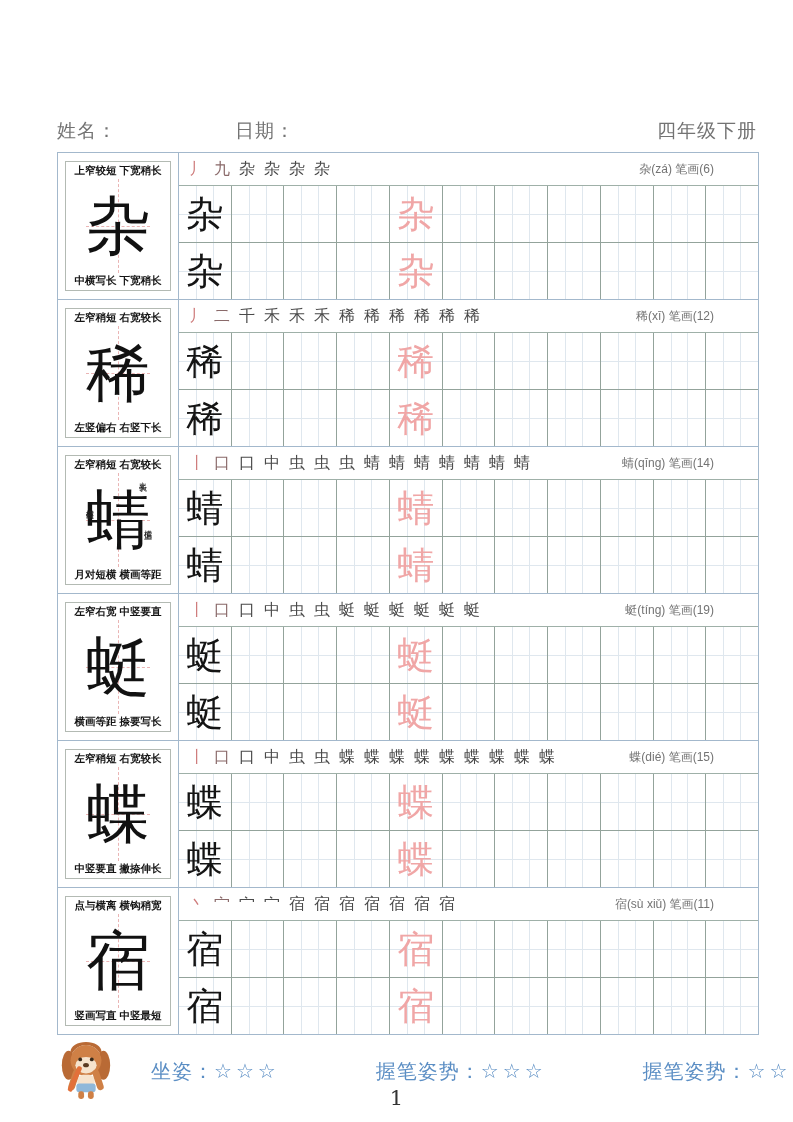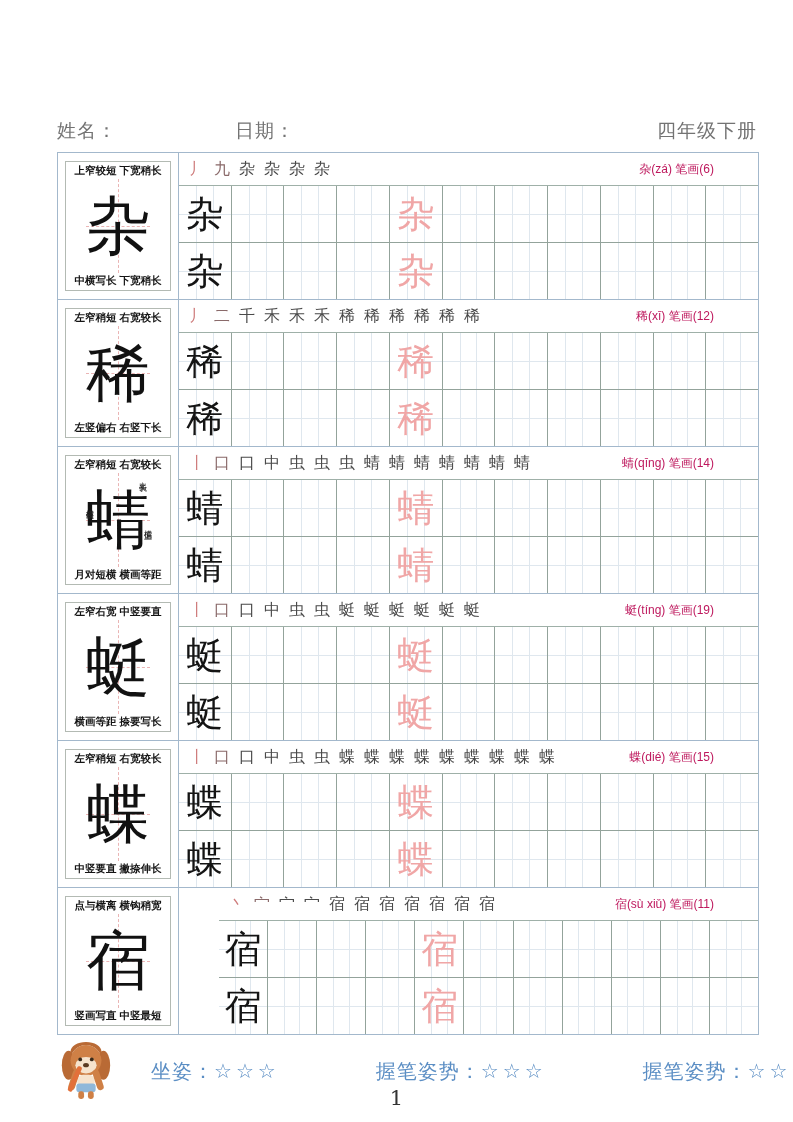--- a/index.html
+++ b/index.html
@@ -8,21 +8,21 @@
 
   
   .header{position:absolute;left:57px;top:118px;width:700px;display:flex;align-items:baseline;
           color:#737373;font-size:19px;letter-spacing:1px;}
   .header .spacer1{width:118px;}
   .header .flex{flex:1;}
 
   
   .sheet{position:absolute;left:57px;top:152px;width:700px;border:1px solid #a3b8cc;background:#fff;}
   .block{display:flex;height:146px;border-bottom:1px solid #a3b8cc;}
-  .block:last-child{border-bottom:none;gap:40px;}
+  .block:last-child{border-bottom:none;}
 
   
   .model-col{width:120px;border-right:1px solid #a3b8cc;display:flex;align-items:center;justify-content:center;flex:none;}
   .tipbox{width:106px;height:130px;border:1px solid #b3bab3;background:#fff;box-sizing:border-box;
           display:flex;flex-direction:column;align-items:center;justify-content:space-between;
           padding:3px 16px;position:relative;}
   .tip{font-size:10.5px;font-weight:bold;color:#141414;white-space:nowrap;line-height:1.1;}
   .bigwrap{position:relative;flex:1;width:100%;display:flex;align-items:center;justify-content:center;}
   .guide-v{position:absolute;left:50%;top:2px;bottom:2px;border-left:1px dashed #eab4b4;}
   .guide-h{position:absolute;top:50%;left:4px;right:4px;border-top:1px dashed #eab4b4;}
@@ -31,21 +31,21 @@
   .side-note.n0{top:4px;right:8px;}
   .side-note.n1{left:3px;top:32px;}
   .side-note.n2{right:3px;top:52px;}
 
   
   .right-col{flex:1;display:flex;flex-direction:column;min-width:0;}
   .strip{height:32px;flex:none;display:flex;align-items:center;border-bottom:1px solid #9fb0a8;padding:0 10px;}
   .stroke-seq{flex:1;display:flex;gap:9px;font-family:"DejaVu Serif",serif;font-size:16px;color:#4a4a4a;overflow:hidden;}
   .stroke-seq span:first-child{color:#cf7d7d;}
   .stroke-seq span:nth-child(2){color:#8a6a6a;}
-  .char-info{font-size:12px;color:#be185d;white-space:nowrap;margin-right:34px;}
+  .char-info{font-size:12px;color:#737373;white-space:nowrap;margin-right:34px;}
 
   .grid{flex:1;display:flex;flex-direction:column;}
   .grid-row{flex:1;display:flex;border-bottom:1px solid #93a39b;}
   .grid-row:last-child{border-bottom:none;}
   .cell{flex:1;border-right:1px solid #93a39b;position:relative;display:flex;align-items:center;justify-content:center;
         background-image:linear-gradient(#dfe7ee,#dfe7ee),linear-gradient(#dfe7ee,#dfe7ee),linear-gradient(#dfe7ee,#dfe7ee);
         background-size:1px 100%,1px 100%,100% 1px;
         background-position:33.3% 0,66.6% 0,0 50%;
         background-repeat:no-repeat;}
   .cell:last-child{border-right:none;}

